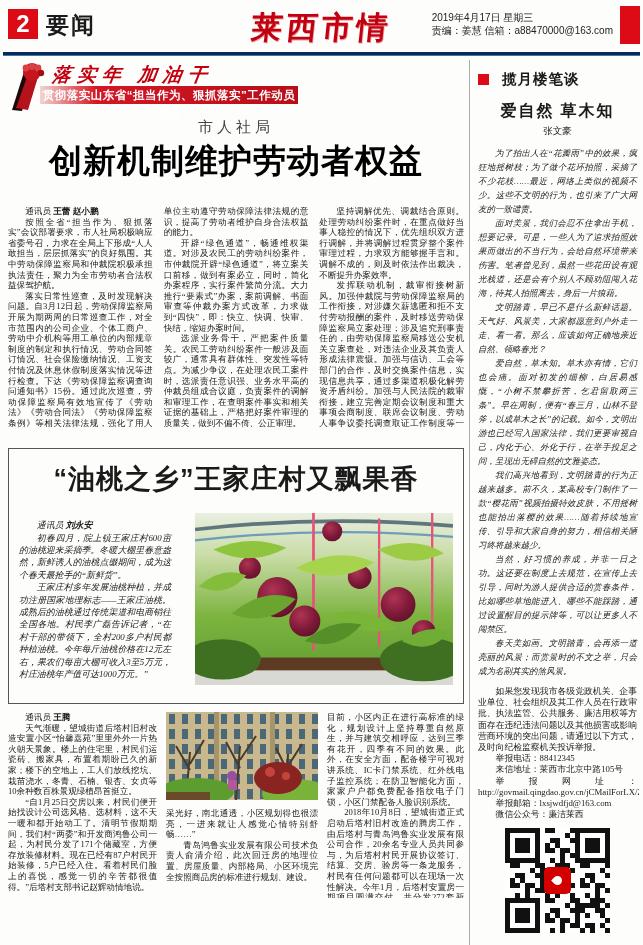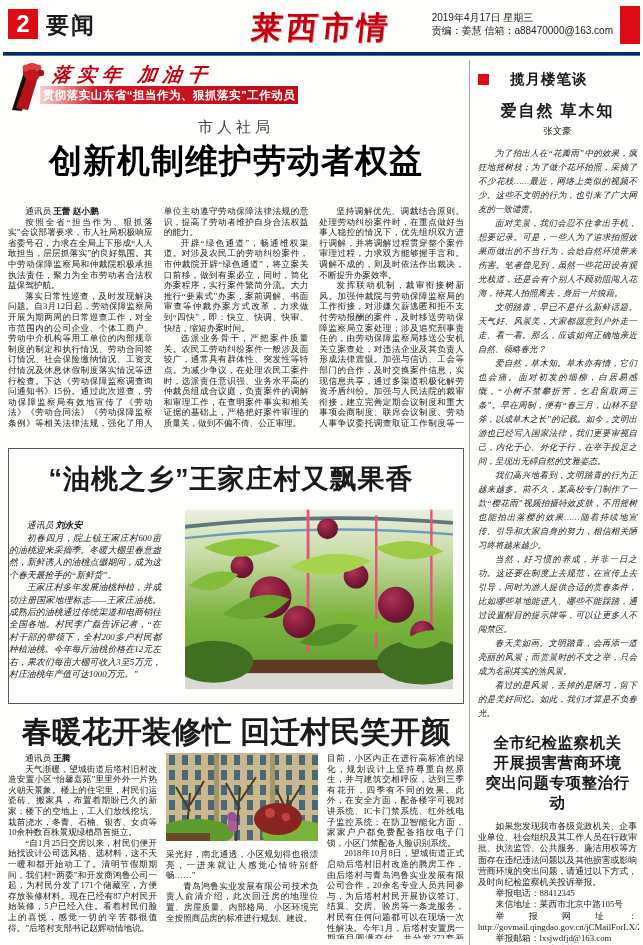--- a/index.html
+++ b/index.html
@@ -40,41 +40,41 @@
     font-family:"Liberation Sans",sans-serif;}
   .headline1{text-align:center;font-size:33px;font-weight:900;letter-spacing:1px;margin-top:2px;
     font-family:"Liberation Sans",sans-serif;color:#000;}
   .bodycols{margin-top:8px;height:232px;column-count:3;column-gap:11px;overflow:hidden;}
   .bodycols p, .peach-text p, .renov p, .essay-body p, .notice-body p{
     margin:0;text-align:justify;text-indent:2em;font-size:8.6px;line-height:10.6px;}
   .byline{text-indent:2em;font-size:8.8px;line-height:12px;margin:0 0 1px 0;}
   .byline b{font-family:"Liberation Sans",sans-serif;margin-top:8px;}
 
   
-  .peachbox{margin-top:10px;border:1px solid #555;padding:8px 10px 10px 0;height:236px;}
+  .peachbox{margin-top:10px;border:1px solid #555;padding:8px 10px 10px 10px;height:236px;}
   .headline2{text-align:center;font-size:27px;font-weight:900;letter-spacing:1px;margin:4px 0 8px 0;
     font-family:"Liberation Sans",sans-serif;}
   .peachflex{display:flex;gap:24px;}
   .peach-text{width:152px;flex:0 0 152px;padding-top:14px;font-style:italic;}
   .peach-text p{font-size:8.9px;line-height:12.4px;}
   .peach-photo{flex:1;}
 
   
   .renov{margin-top:8px;}
   .headline3{text-align:center;font-size:30px;font-weight:900;letter-spacing:0;margin:2px 0 0 0;
     font-family:"Liberation Sans",sans-serif;}
   .subtitle{text-align:center;font-size:16px;color:#222;margin:3px 0 6px 0;letter-spacing:1px;}
   .renovcols{display:flex;gap:9px;height:186px;overflow:hidden;}
   .rcol1{width:149px;flex:0 0 149px;}
   .rcol2{width:152px;flex:0 0 152px;}
   .rcol3{flex:1;}
   .courtyard{margin-bottom:4px;}
 
   
-  .colhdr{display:flex;align-items:center;gap:21px;margin:6px 0 4px 0;}
+  .colhdr{display:flex;align-items:center;gap:13px;margin:6px 0 4px 0;}
   .red-sq{width:11px;height:11px;background:#dd0b15;display:inline-block;}
   .colhdr-text{font-family:"Liberation Sans",sans-serif;font-weight:bold;font-size:14.5px;letter-spacing:1px;}
   .essay-title{text-align:center;font-size:16px;font-weight:900;letter-spacing:2px;margin-top:12px;}
   .essay-author{text-align:center;font-size:9.5px;margin:3px 0 8px 0;}
   .essay-body{font-style:italic;color:#222;}
   .essay-body p{font-size:8.5px;line-height:14px;}
   .notice-title{margin-top:13px;text-align:center;font-family:"Liberation Sans",sans-serif;
     font-weight:900;font-size:15.5px;line-height:20px;letter-spacing:0.5px;}
   .notice-body{margin-top:8px;}
   .notice-body p{font-size:8.8px;line-height:11.2px;}
@@ -181,21 +181,20 @@
               <path d="M200 40 q40 -16 72 4 q-38 18 -72 -4z" fill="#9ccc46"></path>
               <path d="M120 140 q30 -26 62 -18 q-26 30 -62 18z" fill="#558f28"></path>
               <path d="M226 140 q28 -20 52 -10 q-22 26 -52 10z" fill="#6fae35"></path>
               <path d="M4 80 q26 -22 52 -12 q-22 26 -52 12z" fill="#84bd3c"></path>
             </g>
           </svg>
         </div>
       </article>
 
       <article class="renov">
-        <h2 class="headline3">春暖花开装修忙 回迁村民笑开颜</h2>
         <div class="renovcols">
           <div class="rcol1">
             <p class="byline"><span>通讯员</span> <b>王腾</b></p>
             <p>天气渐暖，望城街道后塔村旧村改造安置小区“怡馨嘉苑”里里外外一片热火朝天景象。楼上的住宅里，村民们运瓷砖、搬家具，布置着期盼已久的新家；楼下的空地上，工人们放线挖坑、栽苗浇水，冬青、石楠、银杏、女贞等10余种数百株景观绿植昂首挺立。</p>
             <p>“自1月25日交房以来，村民们便开始找设计公司选风格、选材料，这不天一暖和都开始动工了。清明节假期期间，我们村“两委”和开发商鸿鲁公司一起，为村民分发了171个储藏室，方便存放装修材料。现在已经有87户村民开始装修，5户已经入住。看着村民们脸上的喜悦，感觉一切的辛苦都很值得。”后塔村支部书记赵辉动情地说。</p>
 
           </div>
           <div class="rcol2">
             <svg class="courtyard" width="152" height="88" viewBox="0 0 152 88">
               <defs>
@@ -242,30 +241,24 @@
         <div class="essay-title">爱自然 草木知</div>
         <div class="essay-author">张文豪</div>
         <div class="essay-body">
           <p>为了拍出人在“花瓣雨”中的效果，疯狂地摇树枝；为了做个花环拍照，采摘了不少花枝……最近，网络上类似的视频不少。这些不文明的行为，也引来了广大网友的一致谴责。</p>
           <p>面对美景，我们会忍不住拿出手机，想要记录。可是，一些人为了追求拍照效果而做出的不当行为，会给自然环境带来伤害。笔者曾见到，虽然一些花田设有观光栈道，还是会有个别人不顾劝阻闯入花海，待其人拍照离去，身后一片狼藉。</p>
           <p>文明踏青，早已不是什么新鲜话题。天气好、风景美，大家都愿意到户外走一走、看一看。那么，应该如何正确地亲近自然、领略春光？</p>
           <p>爱自然，草木知。草木亦有情，它们也会痛。面对初发的细柳，白居易感慨，“小树不禁攀折苦，乞君留取两三条”。早在周制，便有“春三月，山林不登斧，以成草木之长”的记载。如今，文明出游也已经写入国家法律，我们更要审视自己，内化于心、外化于行，在举手投足之间，呈现出无碍自然的文雅姿态。</p>
           <p>我们高兴地看到，文明踏青的行为正越来越多。前不久，某高校专门制作了一款“樱花雨”视频拍摄特效皮肤，不用摇树也能拍出落樱的效果……随着持续地宣传、引导和大家自身的努力，相信相关陋习终将越来越少。</p>
           <p>当然，好习惯的养成，并非一日之功。这还要在制度上去规范，在宣传上去引导，同时为游人提供合适的赏春条件，比如哪些草地能进入、哪些不能踩踏，通过设置醒目的提示牌等，可以让更多人不闯禁区。</p>
           <p>春天美如画。文明踏青，会再添一道亮丽的风景；而赏景时的不文之举，只会成为名副其实的煞风景。</p>
-          <p>看过的是风景，丢掉的是陋习，留下的是美好回忆。如此，我们才算是不负春光。</p>
         </div>
       </div>
 
       <div class="notice">
-        <div class="notice-title">
-          <div>全市纪检监察机关</div>
-          <div>开展损害营商环境</div>
-          <div>突出问题专项整治行动</div>
-        </div>
         <div class="notice-body">
           <p>如果您发现我市各级党政机关、企事业单位、社会组织及其工作人员在行政审批、执法监管、公共服务、廉洁用权等方面存在违纪违法问题以及其他损害或影响营商环境的突出问题，请通过以下方式，及时向纪检监察机关投诉举报。</p>
           <p class="nowrapind">举报电话：88412345</p>
           <p class="nowrapind">来信地址：莱西市北京中路105号</p>
           <p class="nowrapind">举报网址：http://govmail.qingdao.gov.cn/jCMailForLX/ZfxxPage/MyAsk.aspx</p>
           <p class="nowrapind">举报邮箱：lxsjwdfjd@163.com</p>
           <p class="nowrapind">微信公众号：廉洁莱西</p>
         </div>
         <div class="qrwrap">
           <svg id="qrsvg" width="105" height="105" viewBox="0 0 105 105">

